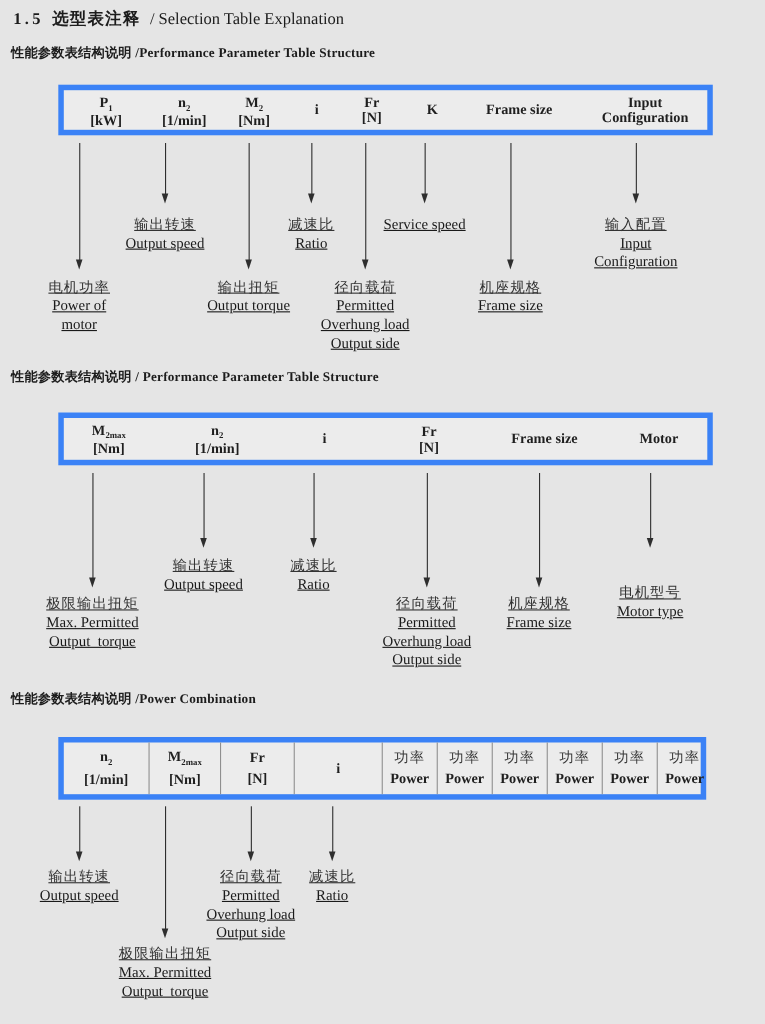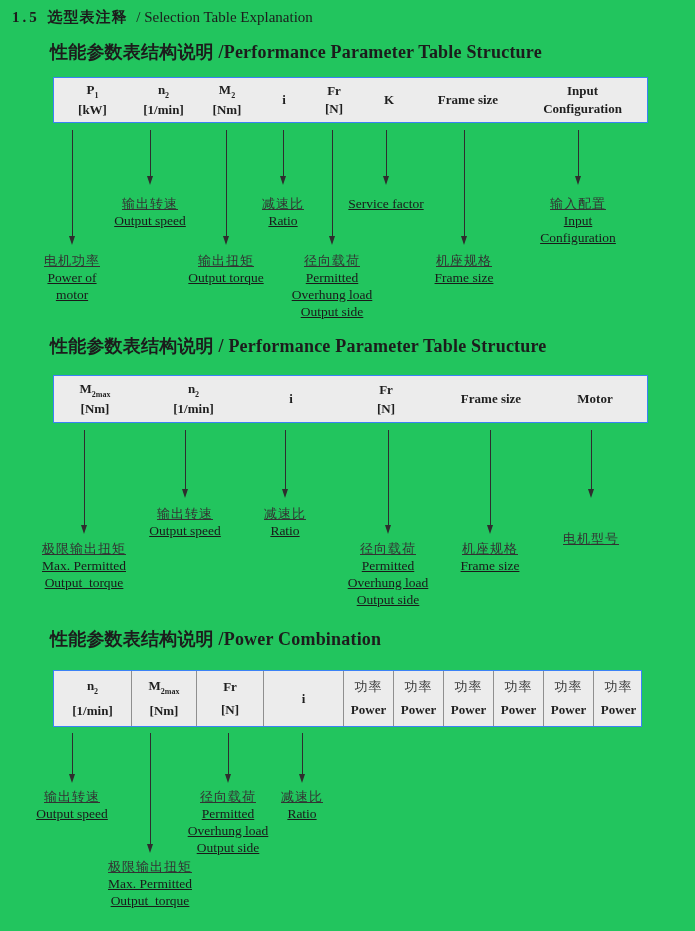--- a/index.html
+++ b/index.html
@@ -1,29 +1,29 @@
 <!DOCTYPE html>
 <html><head>
 <meta charset="utf-8">
 <style>
   html,body { margin:0; padding:0; background:#fff; }
   .page {
-    position:relative; width:695px; height:931px; background:#22c55e;
+    position:relative; width:695px; height:931px; background:#e5e5e5;
     font-family:"Liberation Serif", serif; color:#1c1c1c; overflow:hidden;
   }
   .title { position:absolute; left:12px; top:8px; font-size:15px; white-space:nowrap; }
   .title .num { letter-spacing:3px; font-weight:600; }
   .title .zh  { font-family:"Liberation Sans",sans-serif; font-weight:600; letter-spacing:1px; margin-left:4px; }
   .title .en  { margin-left:5px; }
   .heading {
-    position:absolute; left:10px; font-size:18px; font-weight:bold;
-    letter-spacing:0.2px; white-space:nowrap;margin-left:40px;
+    position:absolute; left:10px; font-size:12px; font-weight:bold;
+    letter-spacing:0.2px; white-space:nowrap;
   }
   .htable {
-    position:absolute; left:53px; background:#ececec; border:1px solid #3b82f6;
+    position:absolute; left:53px; background:#ececec; border:5px solid #3b82f6;
     display:flex; box-sizing:border-box;
   }
   .cell {
     display:flex; flex-direction:column; justify-content:space-around; align-items:center;
     text-align:center; padding:4px 0; box-sizing:border-box;
   }
   .t3 .cell + .cell { border-left:1px solid #8f8f8f; }
   .cell .l1, .cell .l2 {
     font-size:13px; font-weight:bold; line-height:14px; white-space:nowrap; color:#1f1f1f;
   }
@@ -118,21 +118,21 @@
     <div class="line zh">减速比</div>
     <div class="line en">Ratio</div>
   </div>
   <div class="callout" style="left:332px;top:252px">
     <div class="line zh">径向载荷</div>
     <div class="line en">Permitted</div>
     <div class="line en">Overhung load</div>
     <div class="line en">Output side</div>
   </div>
   <div class="callout" style="left:386px;top:195px">
-    <div class="line en">Service factor</div>
+    <div class="line en">Service speed</div>
   </div>
   <div class="callout" style="left:464px;top:252px">
     <div class="line zh">机座规格</div>
     <div class="line en">Frame size</div>
   </div>
   <div class="callout" style="left:578px;top:195px">
     <div class="line zh">输入配置</div>
     <div class="line en">Input</div>
     <div class="line en">Configuration</div>
   </div>
@@ -191,20 +191,21 @@
     <div class="line en">Permitted</div>
     <div class="line en">Overhung load</div>
     <div class="line en">Output side</div>
   </div>
   <div class="callout" style="left:490px;top:540px">
     <div class="line zh">机座规格</div>
     <div class="line en">Frame size</div>
   </div>
   <div class="callout" style="left:591px;top:530px">
     <div class="line zh">电机型号</div>
+    <div class="line en">Motor type</div>
   </div>
 
   <div class="heading" style="top:627px">性能参数表结构说明 /Power Combination</div>
 
   <div class="htable t3" style="top:670px;width:589px;height:57px">
     <div class="cell" style="flex:0 0 77px">
       <div class="l1"><span>n</span><sub>2</sub></div>
       <div class="l2">[1/min]</div>
     </div>
     <div class="cell" style="flex:0 0 65px">

